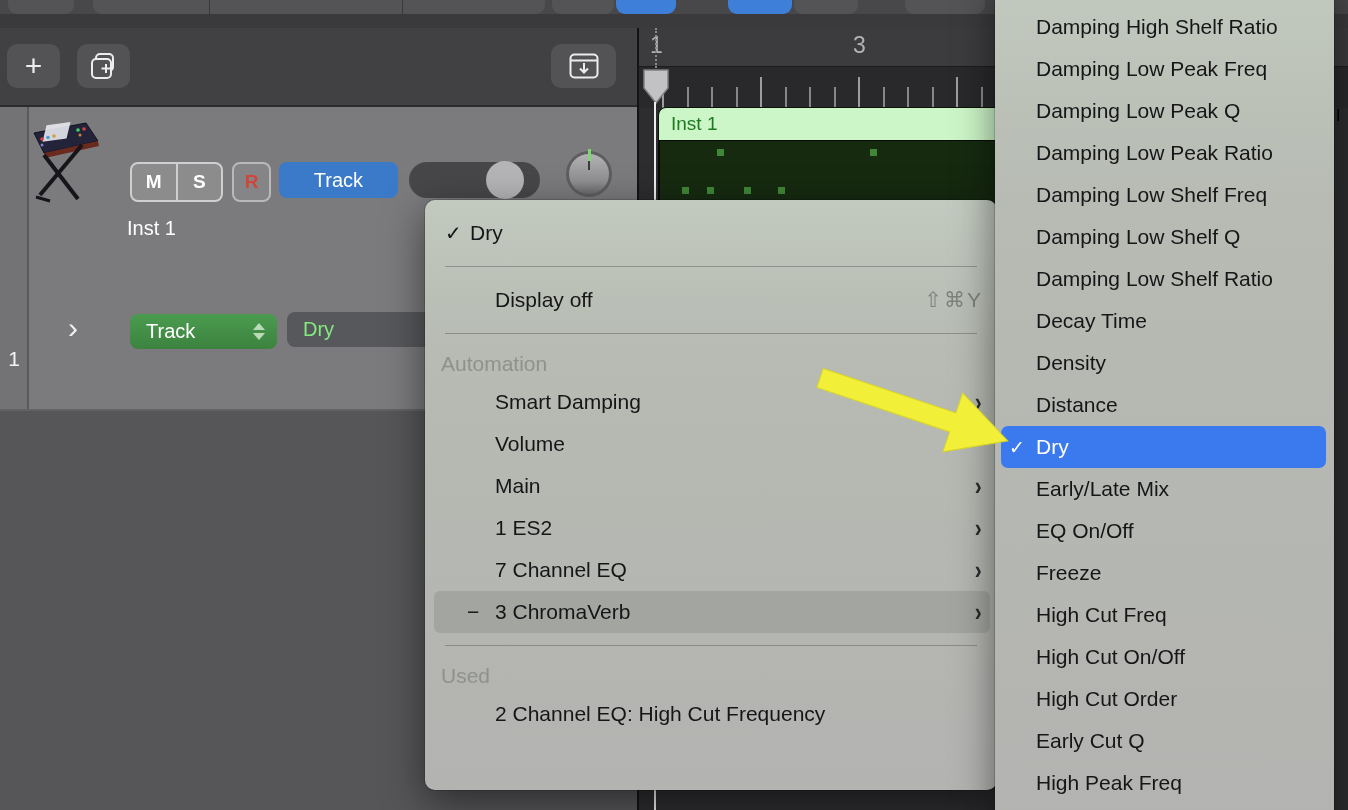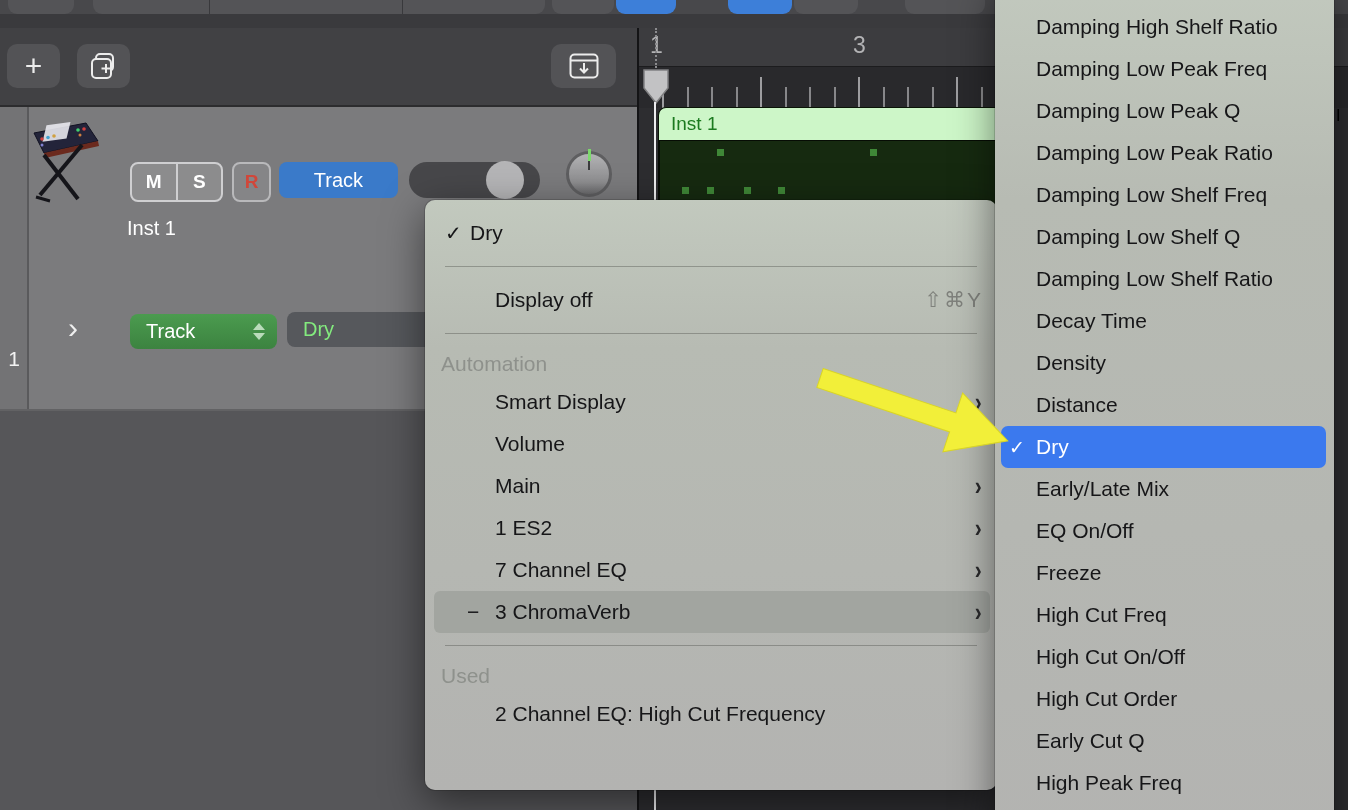--- a/index.html
+++ b/index.html
@@ -244,21 +244,21 @@
         <span>Dry</span>
       </div>
       <div class="msep"></div>
       <div class="mi">
         <span>Display off</span>
         <span class="sc">⇧⌘Y</span>
       </div>
       <div class="msep"></div>
       <div class="mhead">Automation</div>
       <div class="mi">
-        <span>Smart Display</span>
+        <span>Smart Damping</span>
         <span class="sub">›</span>
       </div>
       <div class="mi">
         <span>Volume</span>
       </div>
       <div class="mi">
         <span>Main</span>
         <span class="sub">›</span>
       </div>
       <div class="mi">

